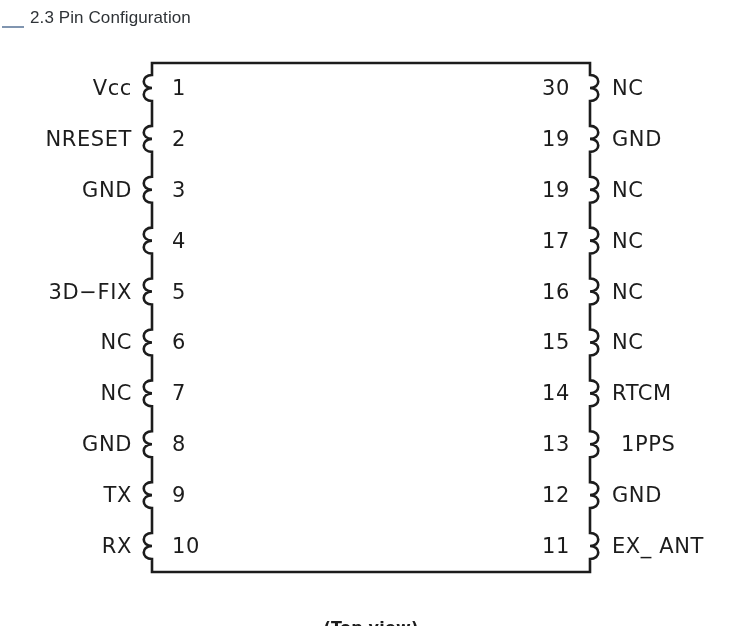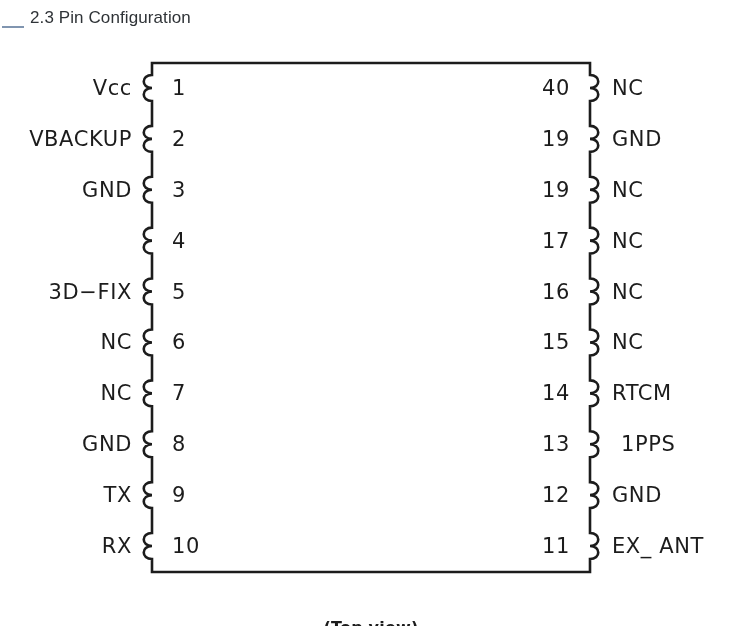--- a/index.html
+++ b/index.html
@@ -128,21 +128,21 @@
   </div>
 
   <div id="diagram">
 
     <svg id="chip-svg" width="753" height="580">
       <path id="chip-path" fill="none" stroke="#1c1c1c" stroke-width="2.6" stroke-linejoin="miter" stroke-linecap="butt" d="M 152 17 L 590 17 L 590 29 C 601 29, 601 42, 590 42 C 601 42, 601 55, 590 55 L 590 79.88888888888889 C 601 79.88888888888889, 601 92.88888888888889, 590 92.88888888888889 C 601 92.88888888888889, 601 105.88888888888889, 590 105.88888888888889 L 590 130.77777777777777 C 601 130.77777777777777, 601 143.77777777777777, 590 143.77777777777777 C 601 143.77777777777777, 601 156.77777777777777, 590 156.77777777777777 L 590 181.66666666666666 C 601 181.66666666666666, 601 194.66666666666666, 590 194.66666666666666 C 601 194.66666666666666, 601 207.66666666666666, 590 207.66666666666666 L 590 232.55555555555554 C 601 232.55555555555554, 601 245.55555555555554, 590 245.55555555555554 C 601 245.55555555555554, 601 258.55555555555554, 590 258.55555555555554 L 590 283.44444444444446 C 601 283.44444444444446, 601 296.44444444444446, 590 296.44444444444446 C 601 296.44444444444446, 601 309.44444444444446, 590 309.44444444444446 L 590 334.3333333333333 C 601 334.3333333333333, 601 347.3333333333333, 590 347.3333333333333 C 601 347.3333333333333, 601 360.3333333333333, 590 360.3333333333333 L 590 385.2222222222222 C 601 385.2222222222222, 601 398.2222222222222, 590 398.2222222222222 C 601 398.2222222222222, 601 411.2222222222222, 590 411.2222222222222 L 590 436.1111111111111 C 601 436.1111111111111, 601 449.1111111111111, 590 449.1111111111111 C 601 449.1111111111111, 601 462.1111111111111, 590 462.1111111111111 L 590 487 C 601 487, 601 500, 590 500 C 601 500, 601 513, 590 513 L 590 526 L 152 526 L 152 513 C 141 513, 141 500, 152 500 C 141 500, 141 487, 152 487 L 152 462.1111111111111 C 141 462.1111111111111, 141 449.1111111111111, 152 449.1111111111111 C 141 449.1111111111111, 141 436.1111111111111, 152 436.1111111111111 L 152 411.2222222222222 C 141 411.2222222222222, 141 398.2222222222222, 152 398.2222222222222 C 141 398.2222222222222, 141 385.2222222222222, 152 385.2222222222222 L 152 360.3333333333333 C 141 360.3333333333333, 141 347.3333333333333, 152 347.3333333333333 C 141 347.3333333333333, 141 334.3333333333333, 152 334.3333333333333 L 152 309.44444444444446 C 141 309.44444444444446, 141 296.44444444444446, 152 296.44444444444446 C 141 296.44444444444446, 141 283.44444444444446, 152 283.44444444444446 L 152 258.55555555555554 C 141 258.55555555555554, 141 245.55555555555554, 152 245.55555555555554 C 141 245.55555555555554, 141 232.55555555555554, 152 232.55555555555554 L 152 207.66666666666666 C 141 207.66666666666666, 141 194.66666666666666, 152 194.66666666666666 C 141 194.66666666666666, 141 181.66666666666666, 152 181.66666666666666 L 152 156.77777777777777 C 141 156.77777777777777, 141 143.77777777777777, 152 143.77777777777777 C 141 143.77777777777777, 141 130.77777777777777, 152 130.77777777777777 L 152 105.88888888888889 C 141 105.88888888888889, 141 92.88888888888889, 152 92.88888888888889 C 141 92.88888888888889, 141 79.88888888888889, 152 79.88888888888889 L 152 55 C 141 55, 141 42, 152 42 C 141 42, 141 29, 152 29 Z"></path>
     </svg>
 
     <div class="pin-text-layer" id="left-labels">
         <div class="row left-label" style="top: 42px;">Vcc</div>
-        <div class="row left-label" style="top: 92.8889px;">VBACKUP</div>
+        <div class="row left-label" style="top: 92.8889px;">NRESET</div>
         <div class="row left-label" style="top: 143.778px;">GND</div>
         <div class="row left-label" style="top: 245.556px;">3D−FIX</div>
         <div class="row left-label" style="top: 296.444px;">NC</div>
         <div class="row left-label" style="top: 347.333px;">NC</div>
         <div class="row left-label" style="top: 398.222px;">GND</div>
         <div class="row left-label" style="top: 449.111px;">TX</div>
         <div class="row left-label" style="top: 500px;">RX</div>
       </div>
     <div class="pin-text-layer" id="left-numbers">
         <div class="row left-num" style="top: 42px;">1</div>
@@ -150,21 +150,21 @@
         <div class="row left-num" style="top: 143.778px;">3</div>
         <div class="row left-num" style="top: 194.667px;">4</div>
         <div class="row left-num" style="top: 245.556px;">5</div>
         <div class="row left-num" style="top: 296.444px;">6</div>
         <div class="row left-num" style="top: 347.333px;">7</div>
         <div class="row left-num" style="top: 398.222px;">8</div>
         <div class="row left-num" style="top: 449.111px;">9</div>
         <div class="row left-num" style="top: 500px;">10</div>
       </div>
     <div class="pin-text-layer" id="right-numbers">
-        <div class="row right-num" style="top: 42px;">40</div>
+        <div class="row right-num" style="top: 42px;">30</div>
         <div class="row right-num" style="top: 92.8889px;">19</div>
         <div class="row right-num" style="top: 143.778px;">19</div>
         <div class="row right-num" style="top: 194.667px;">17</div>
         <div class="row right-num" style="top: 245.556px;">16</div>
         <div class="row right-num" style="top: 296.444px;">15</div>
         <div class="row right-num" style="top: 347.333px;">14</div>
         <div class="row right-num" style="top: 398.222px;">13</div>
         <div class="row right-num" style="top: 449.111px;">12</div>
         <div class="row right-num" style="top: 500px;">11</div>
       </div>

